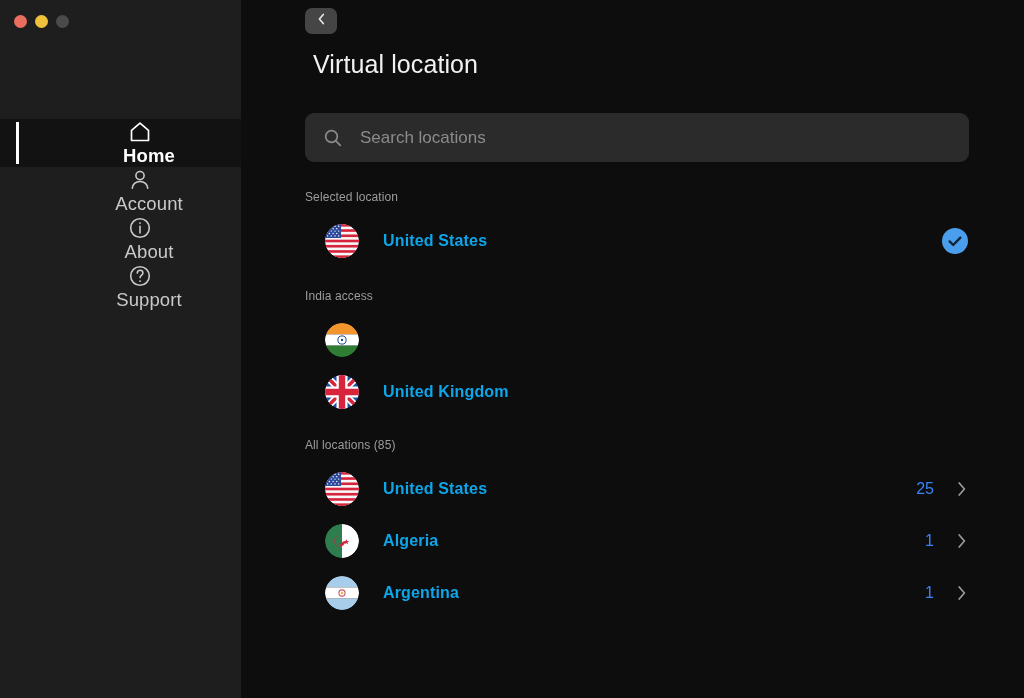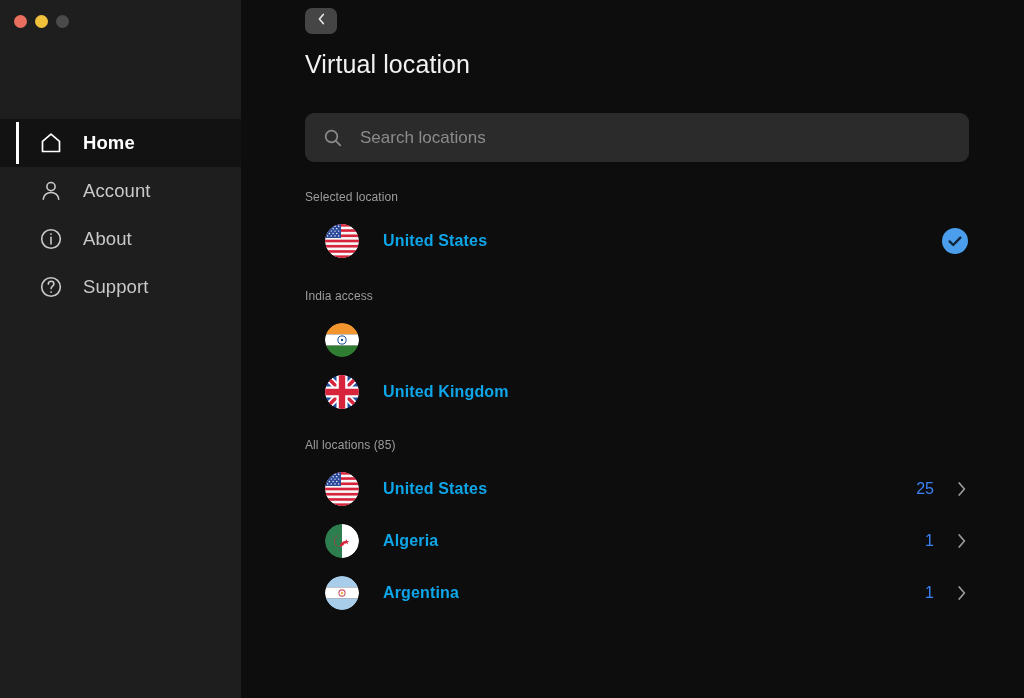--- a/index.html
+++ b/index.html
@@ -38,20 +38,21 @@
   .dot.gray   { background: #4a4a4a; }
 
   .nav { margin-top: 85px; }
   .nav-item {
     position: relative;
     display: flex;
     align-items: center;
     height: 48px;
     padding-left: 38px;
     cursor: default;
+    flex-direction: column;
   }
   .nav-item .ico {
     width: 26px;
     height: 26px;
     display: flex;
     align-items: center;
     justify-content: center;
     flex: 0 0 26px;
   }
   .nav-item .lbl {
@@ -91,21 +92,21 @@
     height: 26px;
     border-radius: 7px;
     background: #454545;
     display: flex;
     align-items: center;
     justify-content: center;
     cursor: default;
   }
   .page-title {
     position: absolute;
-    left: 64px;
+    left: 72px;
     top: 50px;
     font-size: 25px;
     color: #f2f2f2;
     letter-spacing: .1px;
   }
   .search-wrap {
     position: absolute;
     left: 64px;
     top: 113px;
     width: 664px;

